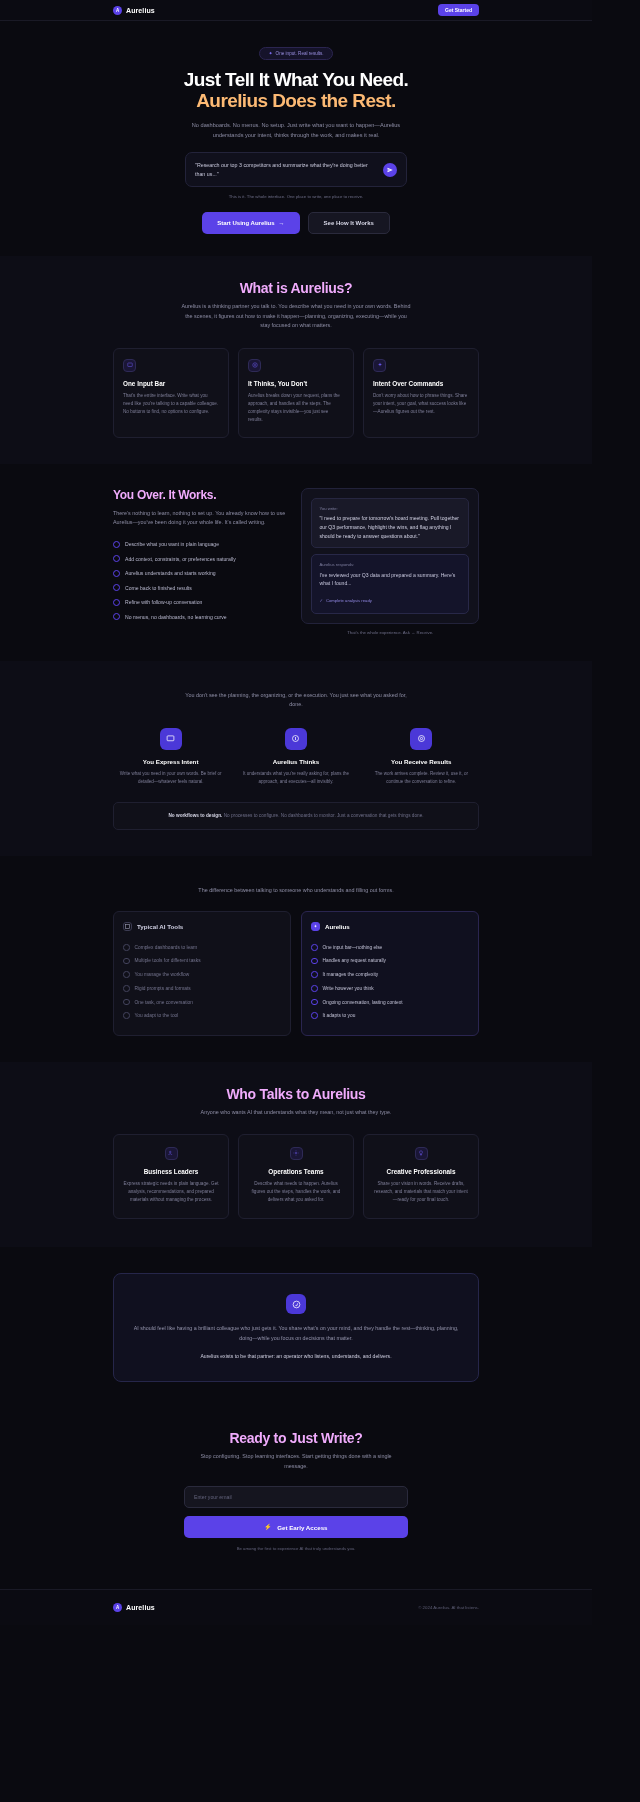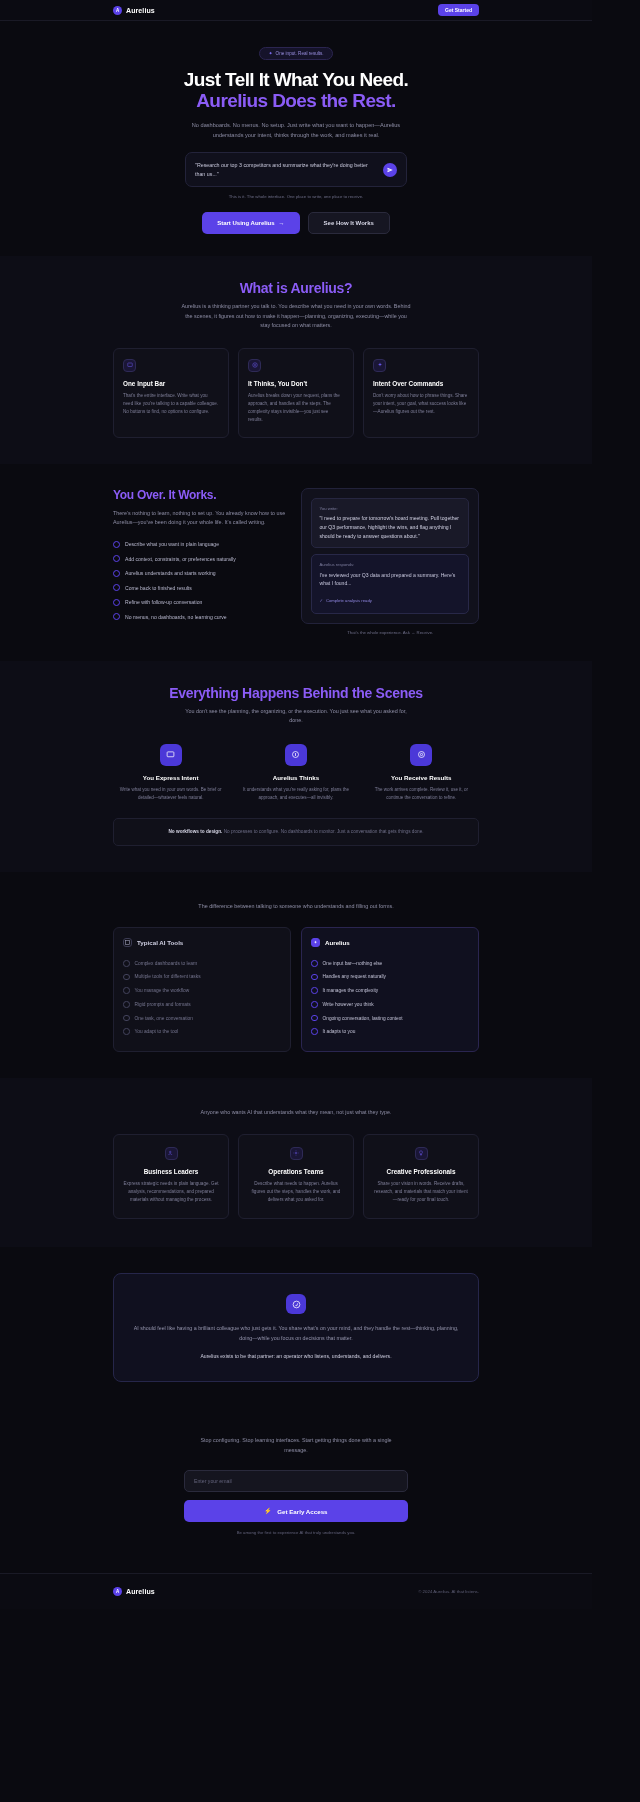--- a/index.html
+++ b/index.html
@@ -19,30 +19,30 @@
        color:#fff;font-weight:700}
   .brand-name{font-size:7px;font-weight:700;color:#fff;letter-spacing:.1px}
   .nav-cta{background:#5b42e8;color:#fff;font-size:5px;font-weight:600;
        padding:3px 7px;border-radius:4px;border:none;cursor:pointer}
 
   
   .sec{padding:0 113px}
   .sec-alt{background:#0d0d16}
   .sec-dark{background:#0a0a10}
   .center{text-align:center}
-  h2{font-size:14px;font-weight:700;color:#8b5cf6;letter-spacing:-.3px}
+  h2{font-size:14px;font-weight:700;color:#f0abfc;letter-spacing:-.3px}
   .lede{font-size:5.4px;line-height:1.75;color:#8e8ea6;max-width:232px;margin:6px auto 0}
 
   
   .hero{padding:20px 0 22px;text-align:center;background:#0a0a10}
   .badge{display:inline-flex;align-items:center;gap:3px;border:1px solid #2b2550;
      background:#15132a;border-radius:20px;padding:2.5px 8px;font-size:4.6px;color:#9a8fe0}
   .badge .sp{color:#7b6cf0;font-size:5px}
   h1{font-size:19px;line-height:1.15;font-weight:700;color:#fff;margin-top:9px;letter-spacing:-.6px}
-  h1 .accent{color:#8b5cf6}
+  h1 .accent{color:#fdba74}
   .hero-sub{font-size:5.6px;line-height:1.8;color:#8e8ea6;max-width:228px;margin:8px auto 0}
   .promptbar{margin:12px auto 0;width:222px;background:#10101c;border:1px solid #23233a;
      border-radius:7px;padding:8px 9px;display:flex;align-items:center;gap:8px;text-align:left}
   .prompt-text{flex:1;font-size:5.3px;line-height:1.6;color:#c9c9dd}
   .send-btn{width:14px;height:14px;border-radius:50%;background:#5b42e8;flex:0 0 auto;
      display:flex;align-items:center;justify-content:center}
   .hint{font-size:4.3px;color:#6e6e88;margin-top:7px}
   .hero-btns{margin-top:13px;display:flex;gap:8px;justify-content:center}
   .btn-primary{background:#5b42e8;color:#fff;font-size:6px;font-weight:700;
      padding:7px 15px;border-radius:5px;border:none;cursor:pointer;display:flex;align-items:center;gap:4px}
@@ -260,21 +260,20 @@
               <span>Complete analysis ready</span>
             </div>
           </div>
         </div>
         <div class="chat-foot">That's the whole experience. Ask → Receive.</div>
       </div>
     </div>
   </div>
 
   <div class="sec sec-alt center" style="padding-top:24px;padding-bottom:26px">
-    <h2>Everything Happens Behind the Scenes</h2>
     <p class="lede">You don't see the planning, the organizing, or the execution. You just see what you asked for, done.</p>
     <div class="steps">
       <div class="step">
         <div class="step-ic">
           <svg width="9" height="9" viewBox="0 0 24 24" fill="none" stroke="#fff" stroke-width="2">
               <rect x="3" y="5" width="18" height="13" rx="2"></rect>
             </svg>
         </div>
         <h3>You Express Intent</h3>
         <p>Write what you need in your own words. Be brief or detailed—whatever feels natural.</p>
@@ -378,20 +377,21 @@
           <li>
               <span class="mk"></span>
               <span>It adapts to you</span>
             </li>
         </ul>
       </div>
     </div>
   </div>
 
   <div class="sec sec-alt center" style="padding-top:24px;padding-bottom:28px">
+    <h2>Who Talks to Aurelius</h2>
     <p class="lede">Anyone who wants AI that understands what they mean, not just what they type.</p>
     <div class="aud">
       <div class="card">
         <div class="ic">
           <svg width="6" height="6" viewBox="0 0 24 24" fill="none" stroke="#6d5bf0" stroke-width="2">
               <circle cx="9" cy="8" r="3"></circle>
               <path d="M3 20c0-3 3-5 6-5s6 2 6 5"></path>
             </svg>
         </div>
         <h3>Business Leaders</h3>
@@ -426,20 +426,21 @@
             <circle cx="12" cy="12" r="9"></circle>
             <path d="M15 9l-2 6-4 0"></path>
           </svg>
       </div>
       <p>AI should feel like having a brilliant colleague who just gets it. You share what's on your mind, and they handle the rest—thinking, planning, doing—while you focus on decisions that matter.</p>
       <div class="tail">Aurelius exists to be that partner: an operator who listens, understands, and delivers.</div>
     </div>
   </div>
 
   <div class="sec sec-dark center" style="padding-top:18px;padding-bottom:10px">
+    <h2>Ready to Just Write?</h2>
     <p class="lede" style="max-width:210px">Stop configuring. Stop learning interfaces. Start getting things done with a single message.</p>
     <div class="form">
       <input class="email" type="email" placeholder="Enter your email" style="">
       <button class="submit">
         <span>⚡</span>
         <span>Get Early Access</span>
       </button>
       <div class="fine">Be among the first to experience AI that truly understands you.</div>
     </div>
   </div>

